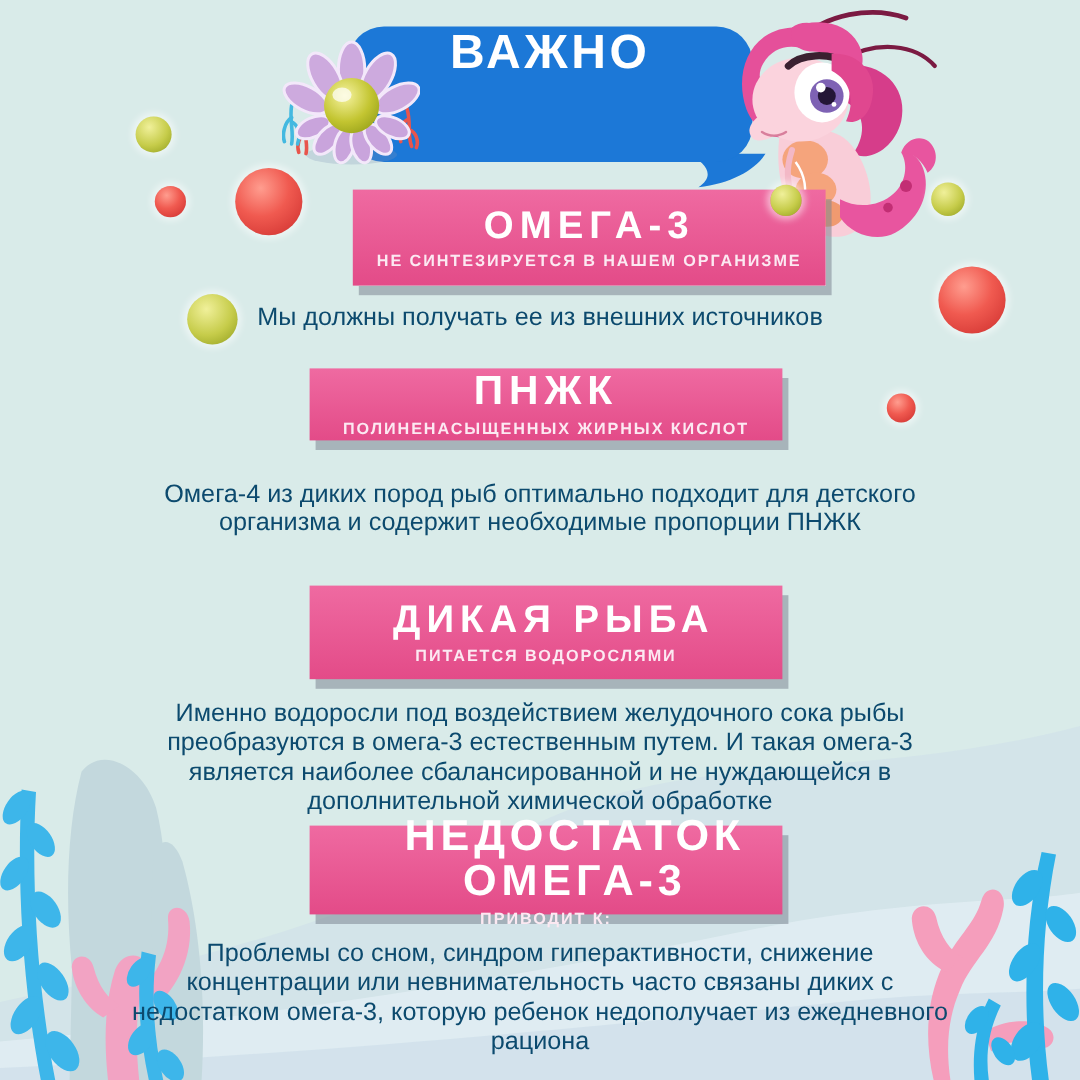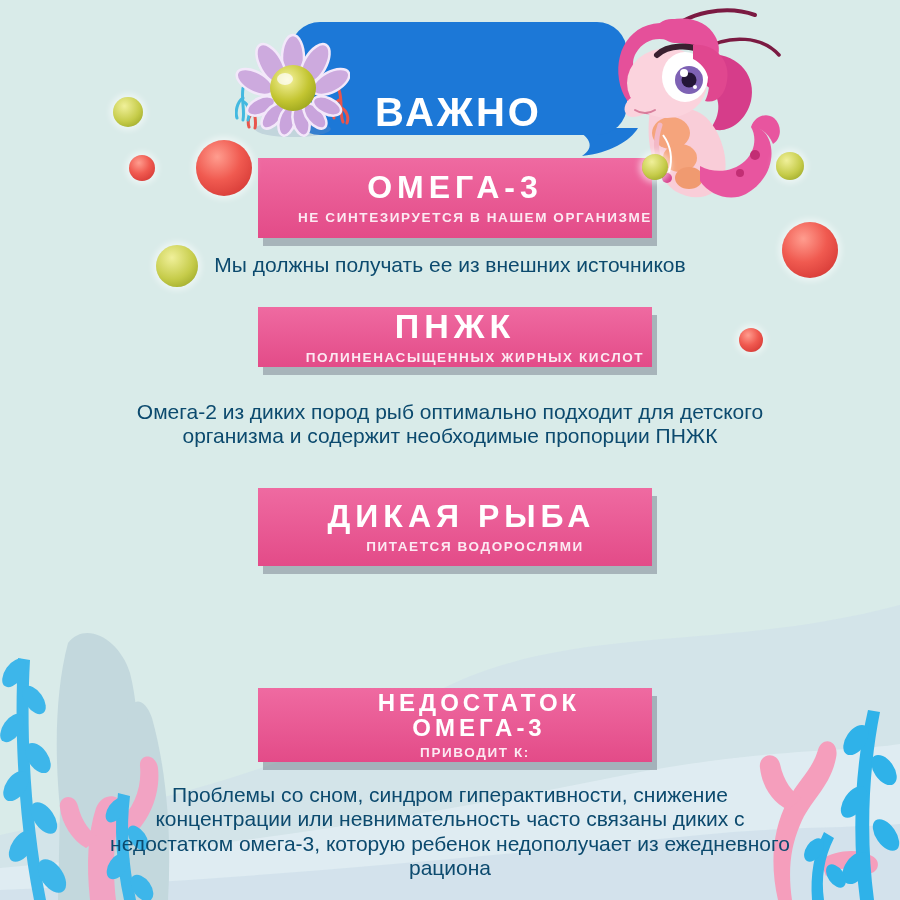--- a/index.html
+++ b/index.html
@@ -2,40 +2,40 @@
 <html><head>
 <meta charset="utf-8">
 <style>
   html,body{margin:0;padding:0;}
   body{width:900px;height:900px;overflow:hidden;font-family:"Liberation Sans","DejaVu Sans",sans-serif;}
   .stage{position:relative;width:900px;height:900px;background:#d9ebe9;overflow:hidden;}
 
   
   .speech-bubble{position:absolute;left:290px;top:22px;width:337px;height:113px;
     background:#1c78d7;border-radius:30px;display:flex;flex-direction:column;
-    align-items:center;justify-content:flex-end;z-index:5;gap:19px;}
+    align-items:center;justify-content:flex-start;z-index:5;gap:19px;}
   .speech-line{color:#ffffff;font-weight:800;font-size:40px;letter-spacing:3px;line-height:1.12;}
   .bubble-tail{position:absolute;left:568px;top:128px;width:72px;height:30px;z-index:4;}
 
   
   .banner{position:absolute;left:258px;width:394px;
     background:linear-gradient(180deg,#ef6aa1 0%,#e34b88 100%);
     box-shadow:5px 8px 0 rgba(125,135,148,.55);
     display:flex;flex-direction:column;align-items:center;justify-content:center;
     text-align:center;z-index:6;}
   .banner-title{color:#ffffff;font-weight:800;letter-spacing:5px;line-height:1.05;}
-  .banner-sub{color:#fce9f2;font-weight:700;font-size:13.5px;letter-spacing:1.6px;margin-top:5px;padding-left:40px;}
-  #banner-1{top:158px;height:80px;}
+  .banner-sub{color:#fce9f2;font-weight:700;font-size:13.5px;letter-spacing:1.6px;margin-top:5px;}
+  #banner-1{top:158px;height:80px;margin-left:36px;}
   #banner-2{top:307px;height:60px;}
   #banner-3{top:488px;height:78px;}
   #banner-4{top:688px;height:74px;}
   #banner-1 .banner-title{font-size:32px;}
   #banner-2 .banner-title{font-size:34px;}
   #banner-3 .banner-title{font-size:32px;margin-left:13px;}
-  #banner-4 .banner-title{font-size:24px;letter-spacing:4px;margin-left:48px;}
+  #banner-4 .banner-title{font-size:36px;letter-spacing:4px;margin-left:48px;}
 
   
   .para{position:absolute;color:#0c4a6e;font-size:21px;font-weight:500;
     line-height:1.16;text-align:center;z-index:6;}
   #para-1{top:253px;left:110px;width:680px;white-space:nowrap;}
   #para-2{top:400px;left:125px;width:650px;}
   #para-3{top:583px;left:112px;width:676px;}
   #para-4{top:783px;left:105px;width:690px;}
 
   
@@ -209,26 +209,27 @@
   <div id="banner-1" class="banner">
     <div class="banner-title">ОМЕГА-3</div>
     <div class="banner-sub">НЕ СИНТЕЗИРУЕТСЯ В НАШЕМ ОРГАНИЗМЕ</div>
   </div>
   <div id="para-1" class="para">Мы должны получать ее из внешних источников</div>
 
   <div id="banner-2" class="banner">
     <div class="banner-title">ПНЖК</div>
     <div class="banner-sub">ПОЛИНЕНАСЫЩЕННЫХ ЖИРНЫХ КИСЛОТ</div>
   </div>
-  <div id="para-2" class="para">Омега-2 из диких пород рыб оптимально подходит для детского организма и содержит необходимые пропорции ПНЖК</div>
+  <div id="para-2" class="para">Омега-4 из диких пород рыб оптимально подходит для детского организма и содержит необходимые пропорции ПНЖК</div>
 
   <div id="banner-3" class="banner">
     <div class="banner-title">ДИКАЯ РЫБА</div>
     <div class="banner-sub">ПИТАЕТСЯ ВОДОРОСЛЯМИ</div>
   </div>
+  <div id="para-3" class="para">Именно водоросли под воздействием желудочного сока рыбы преобразуются в омега-3 естественным путем. И такая омега-3 является наиболее сбалансированной и не нуждающейся в дополнительной химической обработке</div>
 
   <div id="banner-4" class="banner">
     <div class="banner-title">НЕДОСТАТОК ОМЕГА-3</div>
     <div class="banner-sub">ПРИВОДИТ К:</div>
   </div>
   <div id="para-4" class="para">Проблемы со сном, синдром гиперактивности, снижение концентрации или невнимательность часто связаны диких с недостатком омега-3, которую ребенок недополучает из ежедневного рациона</div>
 
 </div>
 
 </body></html>

